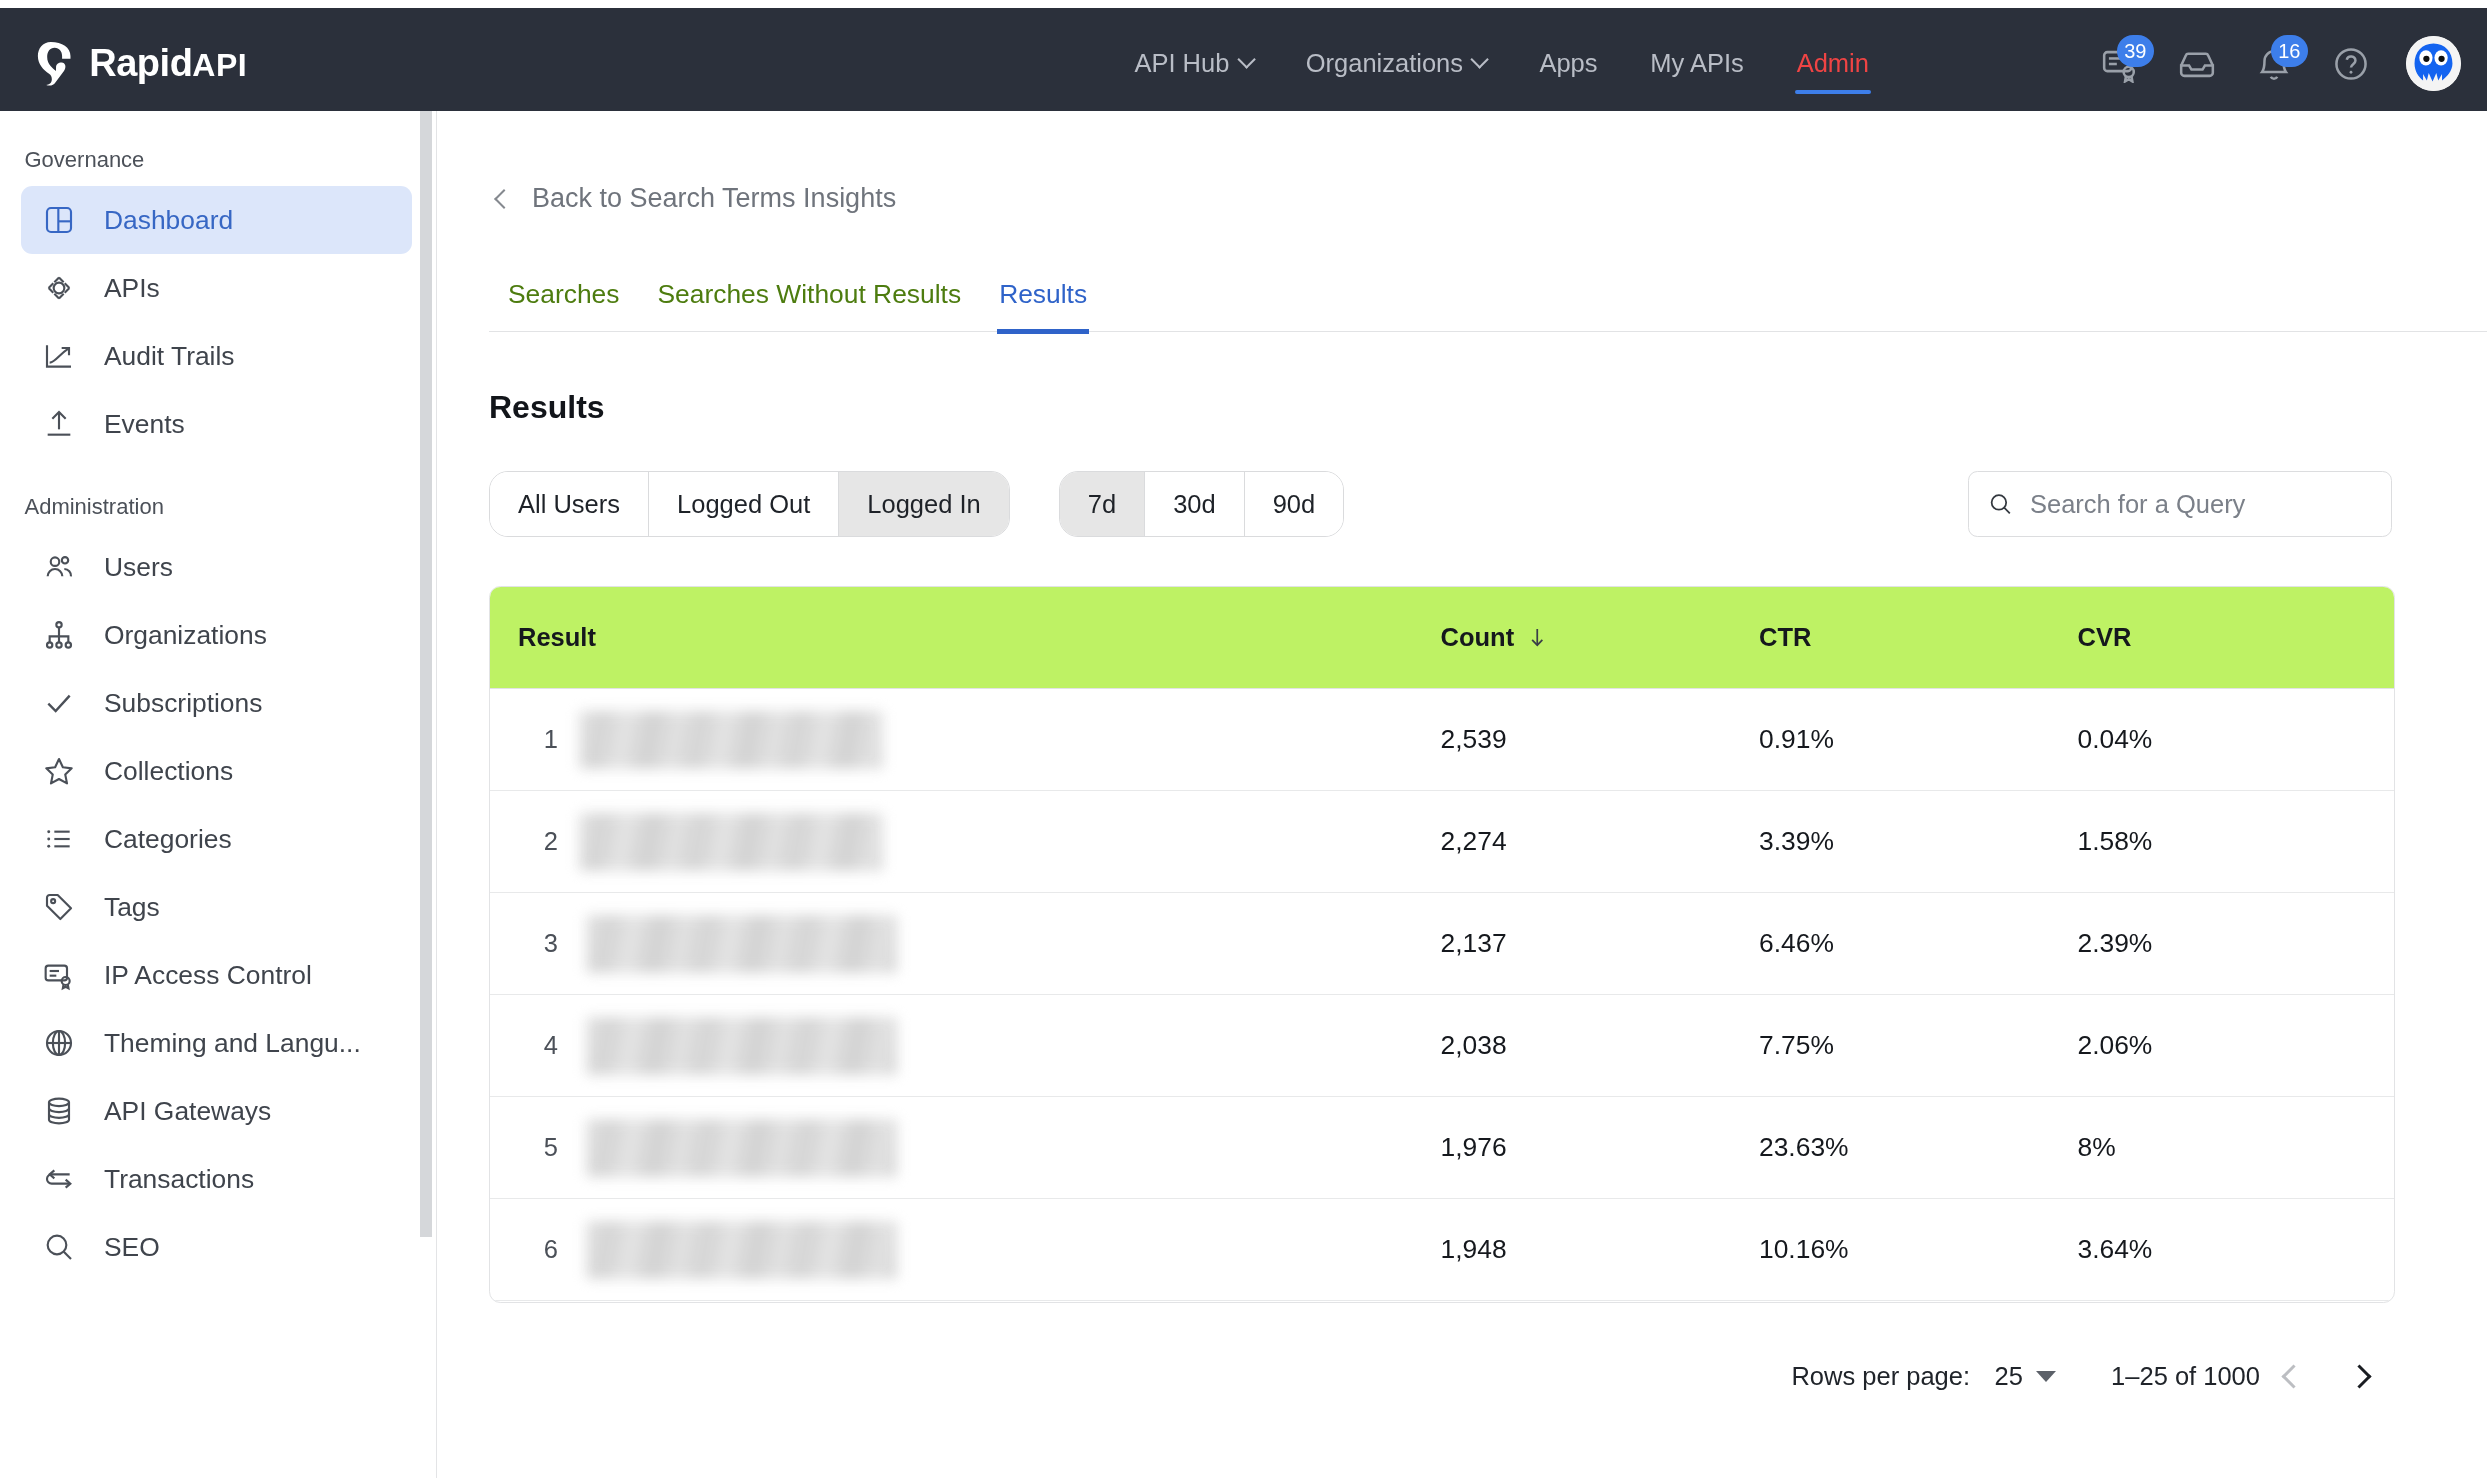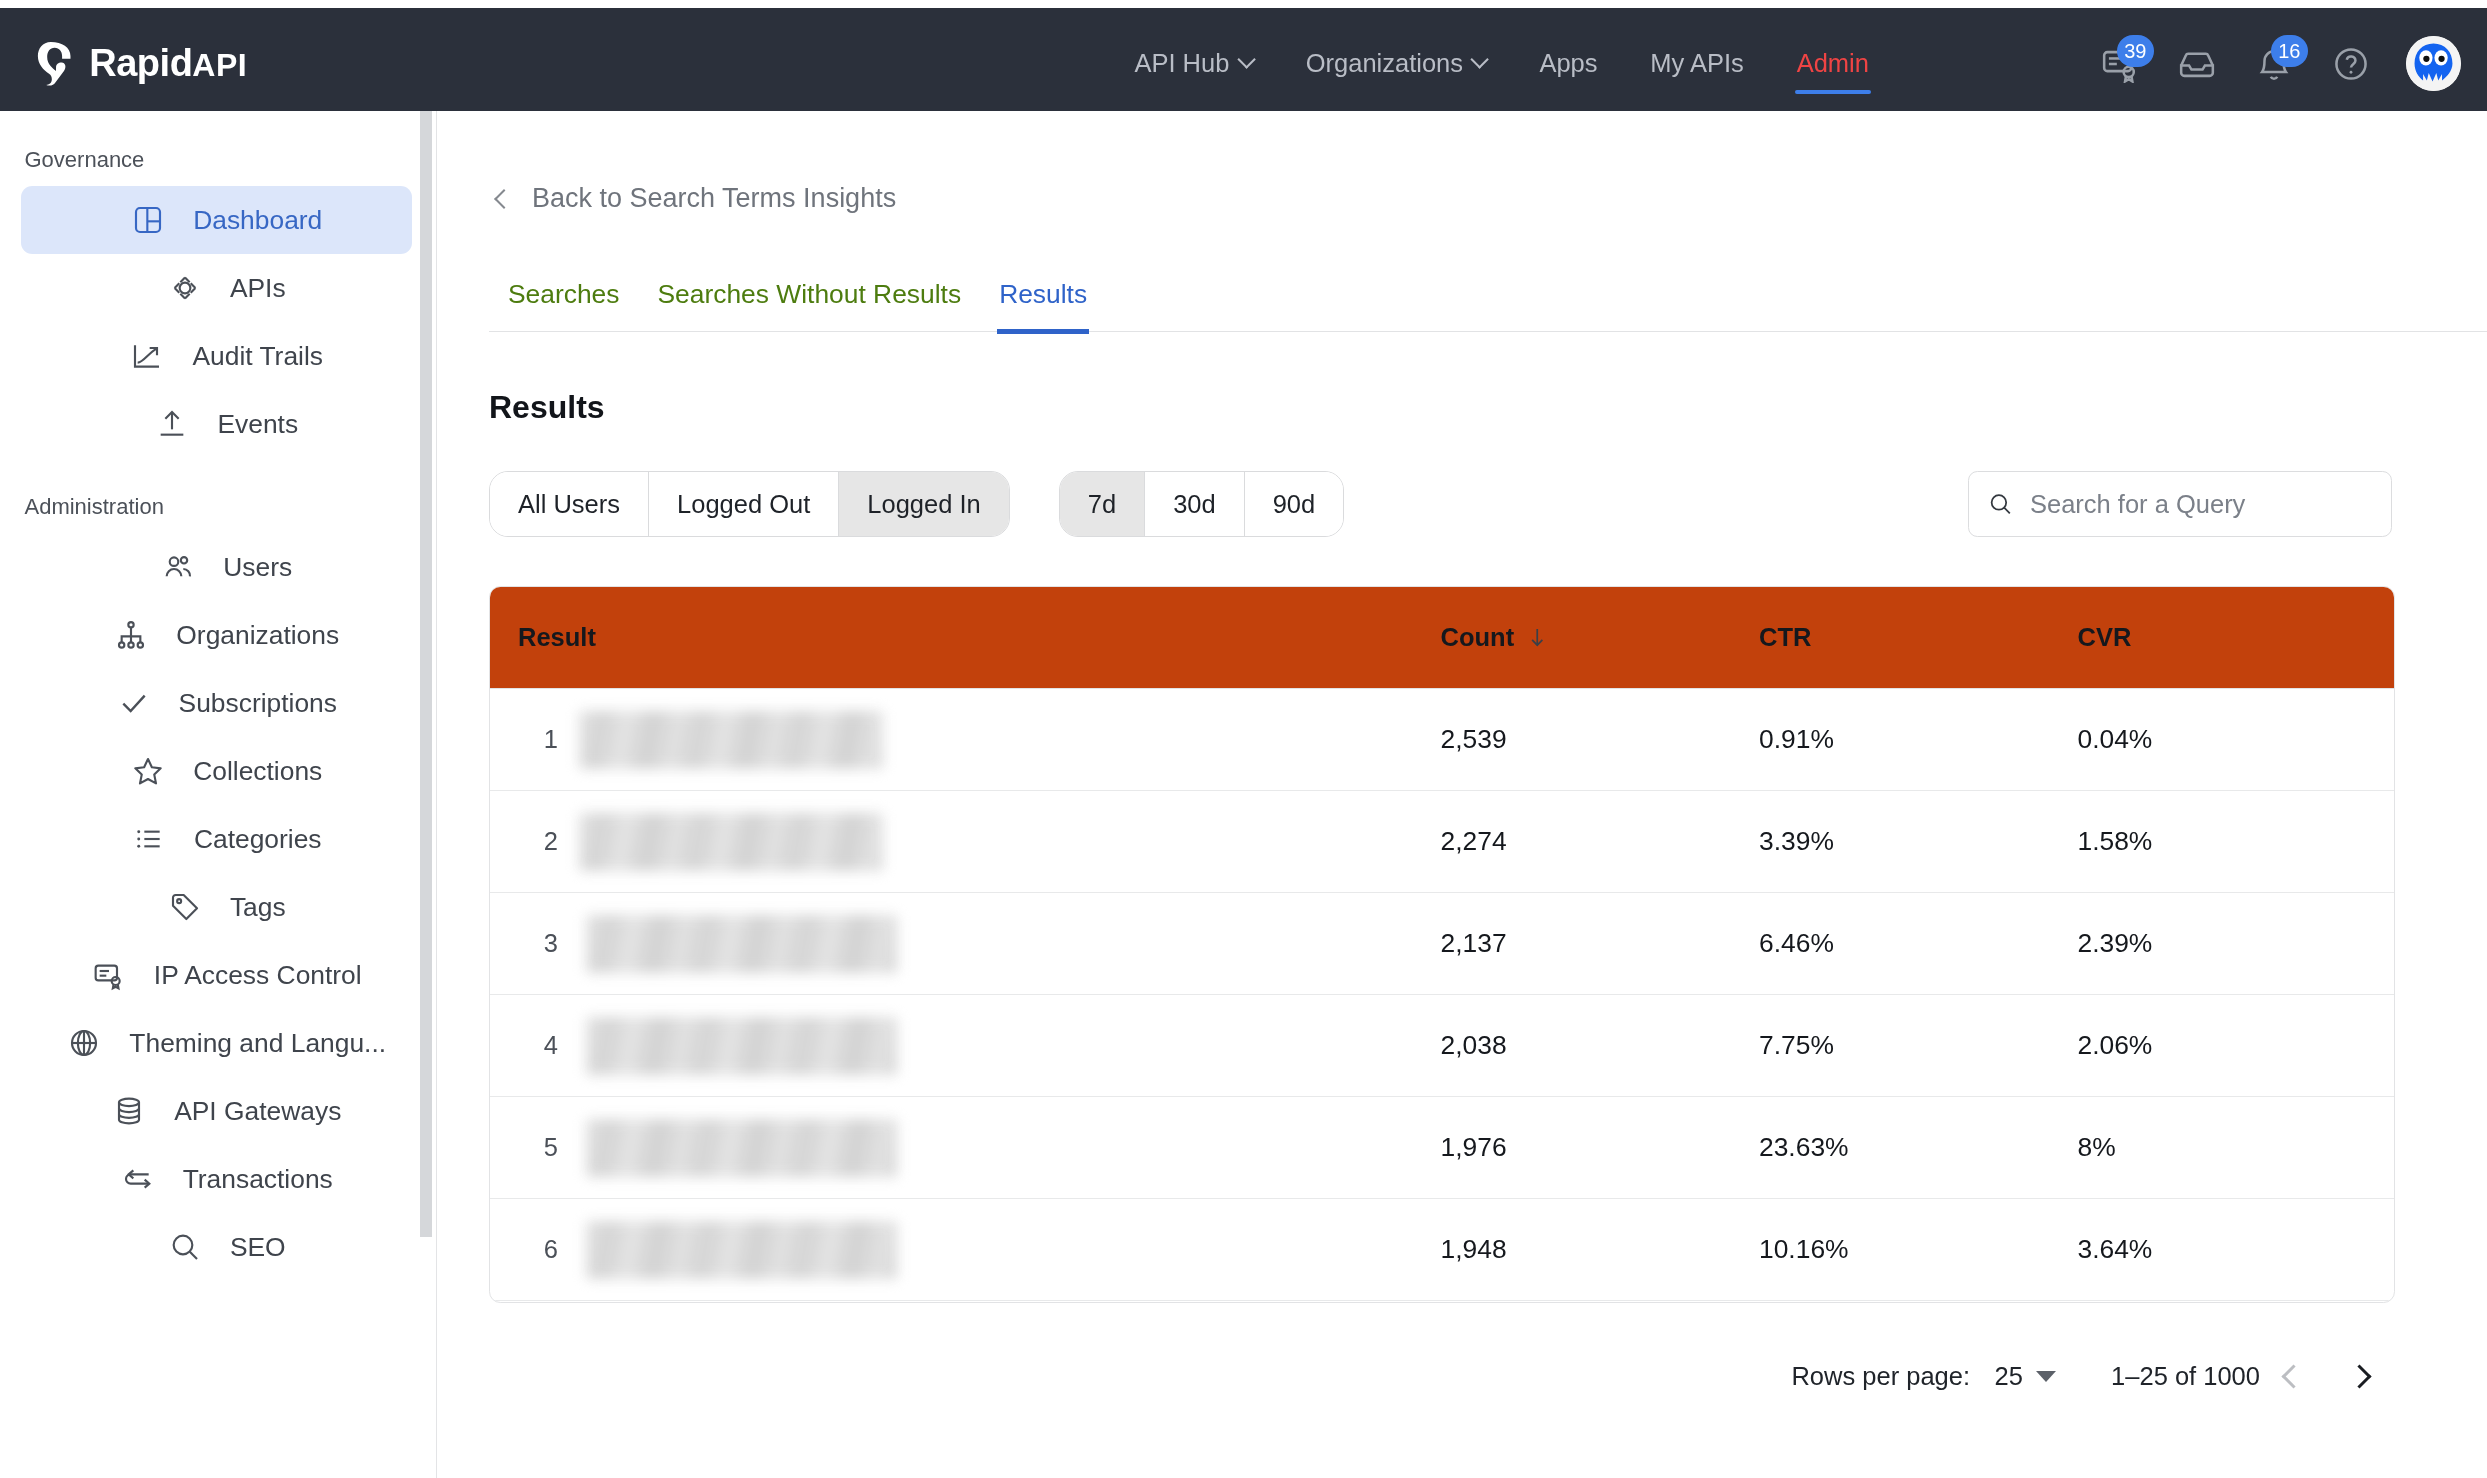--- a/index.html
+++ b/index.html
@@ -56,21 +56,21 @@
     width: 437px; height: 1367px; background: #ffffff;
     border-right: 0.9px solid #e3e4e6; overflow: hidden;
   }
   .side-scroll { position: absolute; top: 0; left: 420px; width: 12.3px; height: 1126px; background: #d5d7da; }
   .side-section {
     font-size: 22px; color: #4c5159; margin: 36px 0 13.2px 24.5px;
   }
   .side-item {
     display: flex; align-items: center; height: 68px; margin: 0 24.5px 0 21px;
     padding-left: 21px; border-radius: 11.3px; gap: 28px; cursor: pointer;
-    color: #3f444c; font-size: 26.4px; white-space: nowrap; justify-content: center;
+    color: #3f444c; font-size: 26.4px; white-space: nowrap;
   }
   .side-item.active { background: #dce6fa; color: #3767c4; }
   .side-ico { width: 34px; height: 34px; flex: 0 0 34px; display: flex; align-items: center; justify-content: center; }
 
   
   .main { position: absolute; top: 111px; left: 437px; width: 2050px; height: 1367px; background: #fff; }
   .back-link {
     display: inline-flex; align-items: center; gap: 21px;
     margin: 72px 0 0 60px; color: #6f747c; font-size: 27px; cursor: pointer;
   }
@@ -115,21 +115,21 @@
   }
   .searchbox input::placeholder { color: #7b8089; }
 
   
   .table-card {
     margin: 49px 0 0 52px; width: 1906px;
     border: 0.9px solid #e2e3e5; border-radius: 11.3px; overflow: hidden;
     background: #fff; height: 717px; position: relative;
   }
   .thead {
-    background: #c2410c; height: 102px; display: flex; align-items: center;
+    background: #bef264; height: 102px; display: flex; align-items: center;
     border-bottom: 0.9px solid #e2e3e5;
   }
   .th { font-size: 25.5px; font-weight: 700; color: #15181d; display: flex; align-items: center; gap: 11.3px; }
   .col-result { width: 952px; padding-left: 28px; }
   .col-count  { width: 319px; }
   .col-ctr    { width: 319px; }
   .col-cvr    { width: 317px; }
 
   .trow { display: flex; align-items: center; height: 102px; border-bottom: 0.9px solid #e8e9ea; }
   .td { font-size: 26.4px; color: #15181d; display: flex; align-items: center; }

